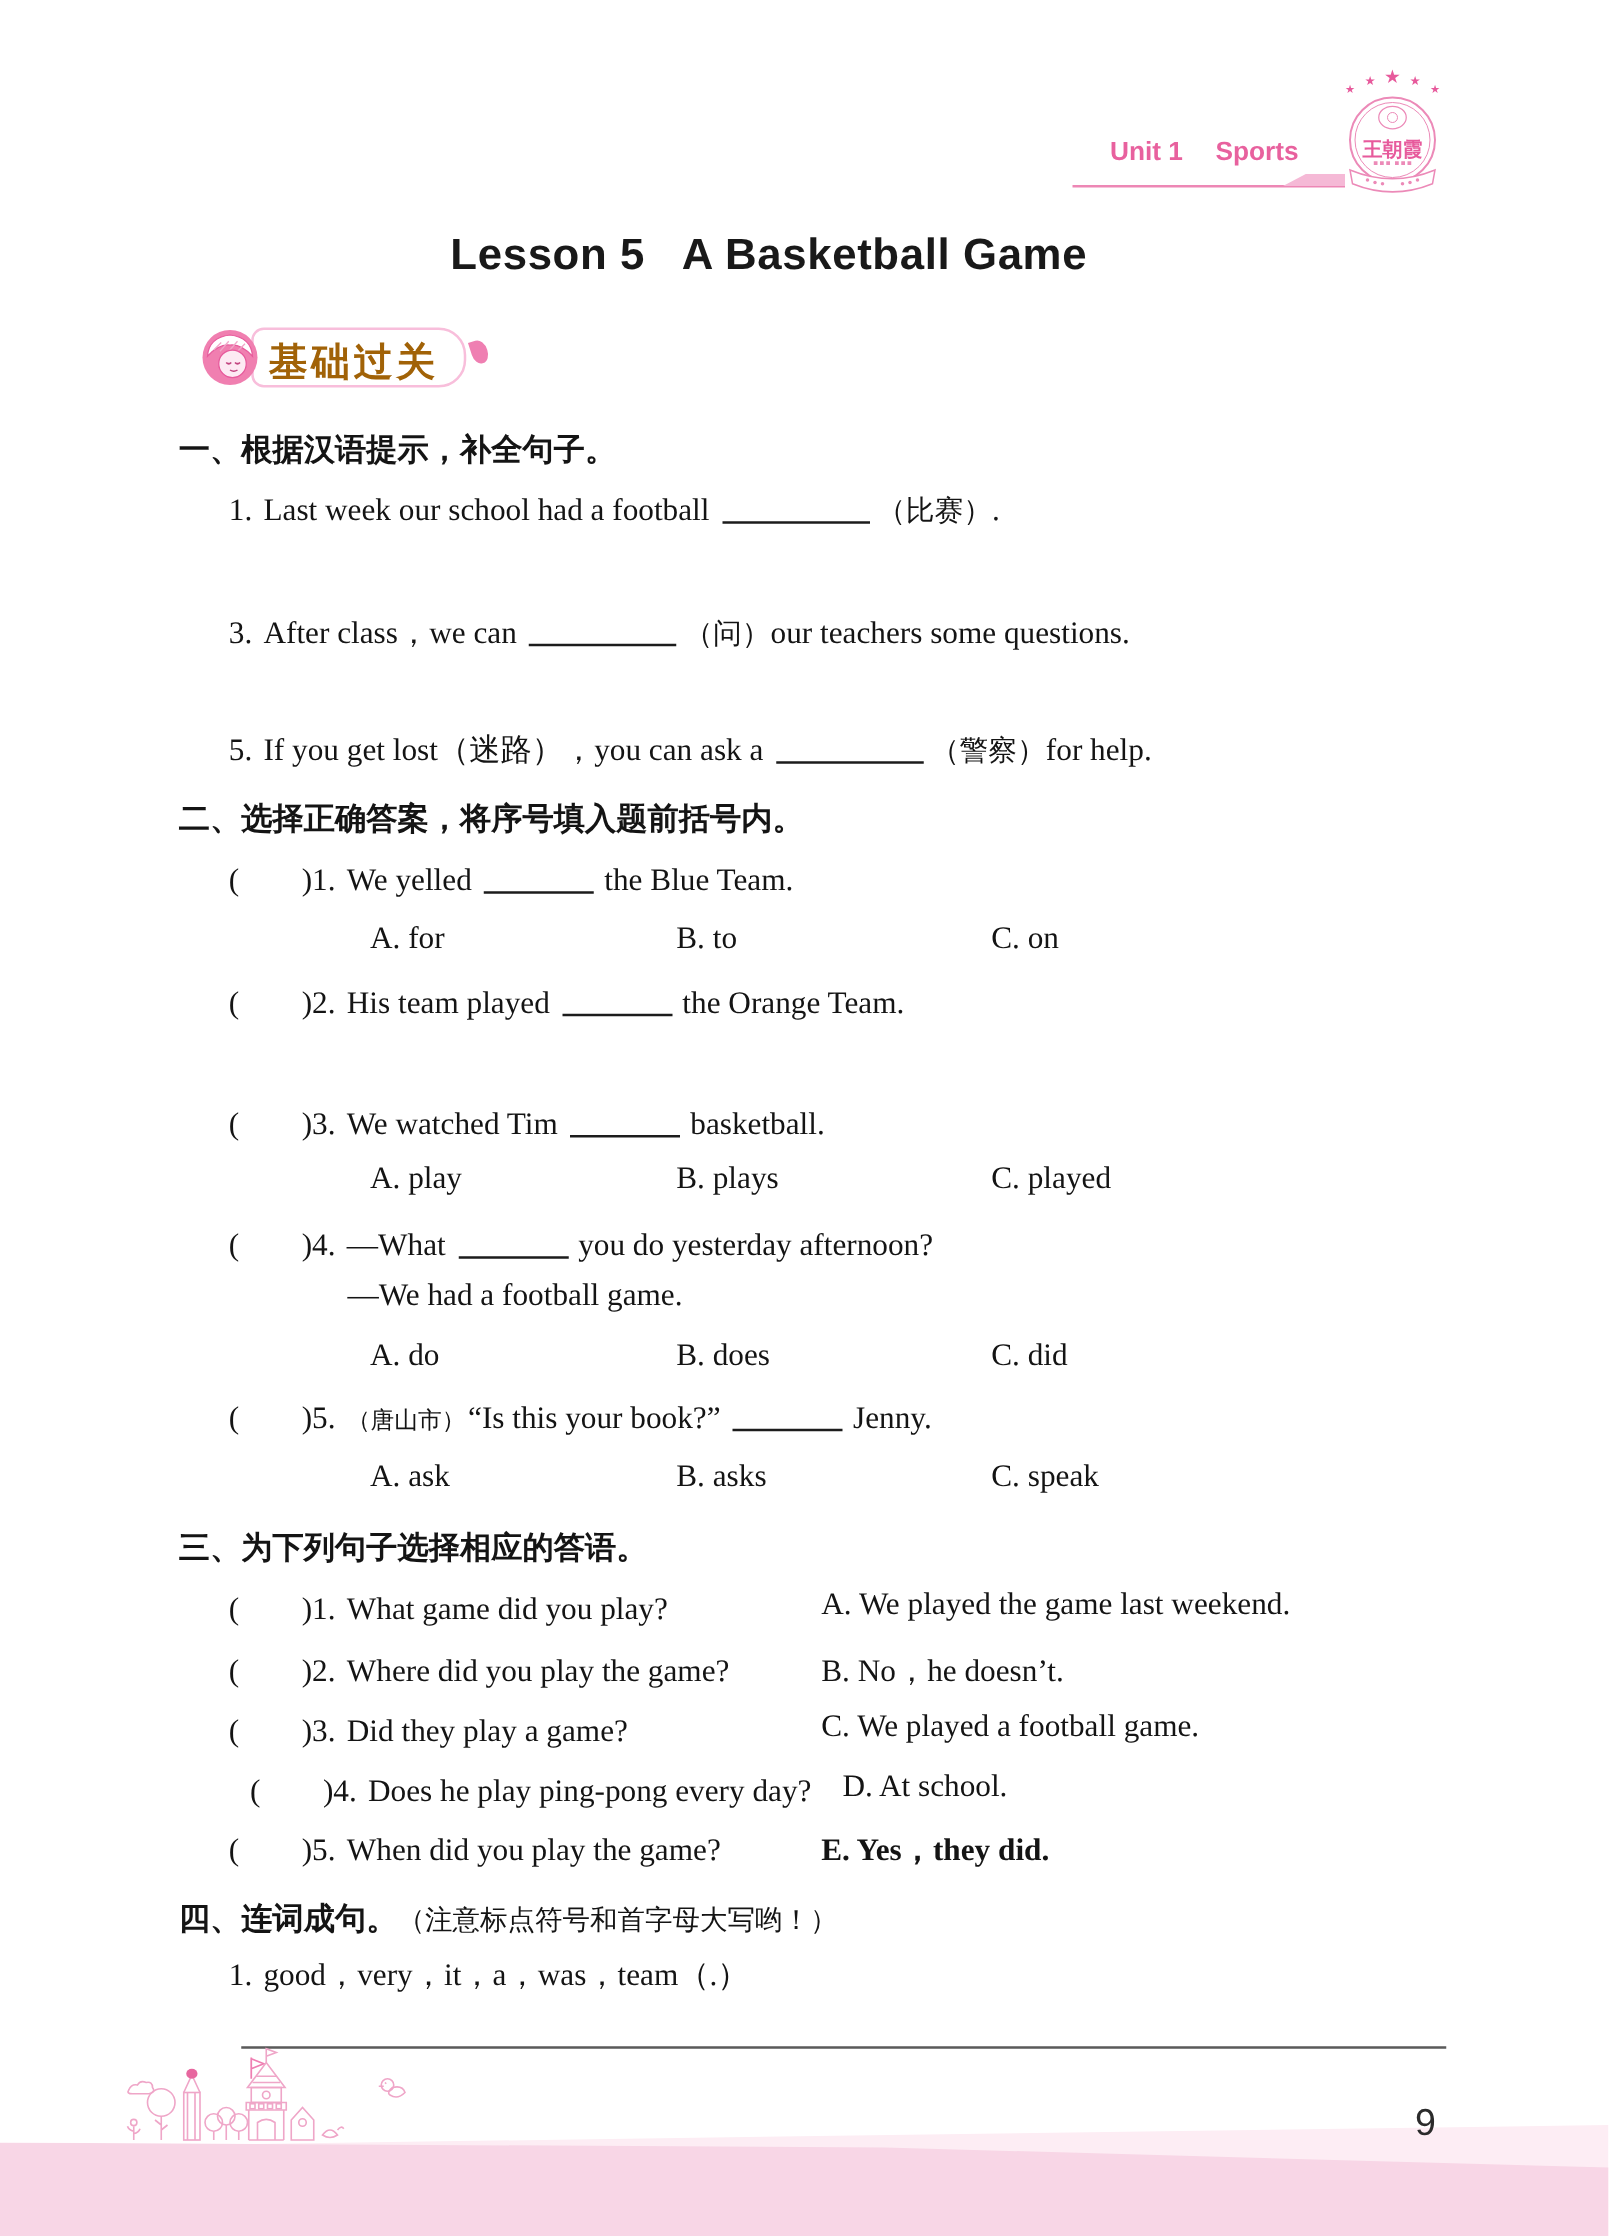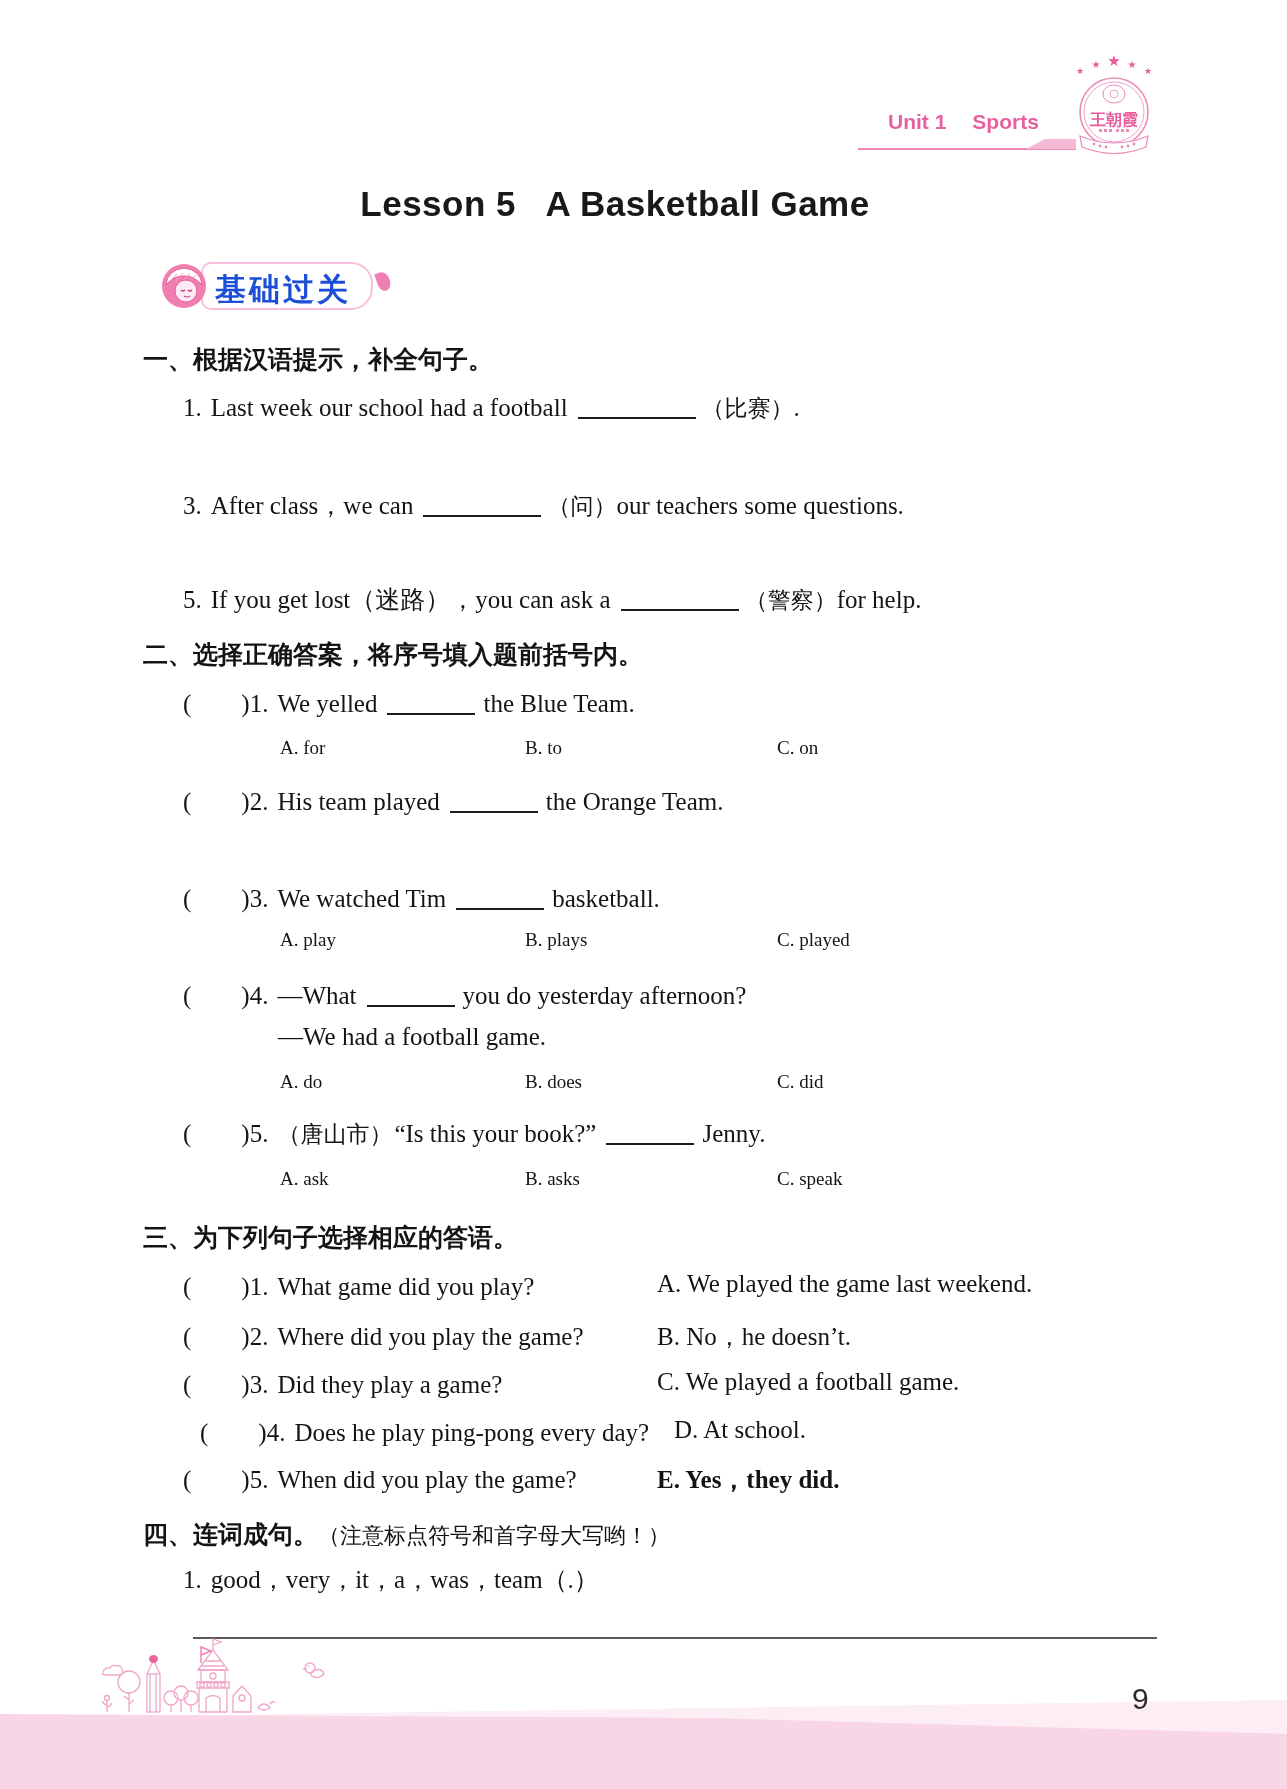--- a/index.html
+++ b/index.html
@@ -18,36 +18,36 @@
   
   .title{position:absolute;left:0;top:184px;width:1230px;text-align:center;
          font-family:"Liberation Sans",sans-serif;font-weight:600;font-size:35px;color:#191919;
          letter-spacing:.5px;white-space:pre;}
 
   
   .badge-bubble{position:absolute;left:201px;top:262px;width:168px;height:44px;
                 border:2px solid #f8bedb;border-radius:10px 22px 22px 10px;}
   .badge-girl{position:absolute;left:161px;top:263px;width:46px;height:46px;}
   .badge-text{position:absolute;left:215px;top:269px;font-family:"Liberation Sans",sans-serif;
-              font-weight:bold;font-size:31px;color:#1d4ed8;letter-spacing:3px;white-space:nowrap;}
+              font-weight:bold;font-size:31px;color:#a16207;letter-spacing:3px;white-space:nowrap;}
   .badge-tail{position:absolute;left:377px;top:272px;width:13px;height:19px;background:#ef7fb2;
               border-radius:0 100% 90% 90%;transform:rotate(-18deg);}
 
   
   .line{position:absolute;font-size:25px;white-space:nowrap;}
   .hnum{font-family:"Liberation Sans",sans-serif;font-weight:bold;}
   .hd{font-family:"Liberation Sans",sans-serif;font-weight:bold;}
   .note{font-size:22px;font-weight:normal;font-family:"Liberation Serif",serif;}
   .num{margin-right:9px;}
   .blank{display:inline-block;border-bottom:2px solid #1c1c1c;height:24px;transform:translateY(3px);}
   .b115{width:118px;margin:0 6px 0 10px;}
   .b85{width:88px;margin:0 8px 0 10px;}
   .hint{font-size:23px;}
-  .citytag{font-size:23px;margin-right:2px;}
-  .opts{position:absolute;left:280px;right:0;height:32px;font-size:19px;}
+  .citytag{font-size:19px;margin-right:2px;}
+  .opts{position:absolute;left:296px;right:0;height:32px;font-size:25px;}
   .opts .oA{position:absolute;left:0;}
   .opts .oB{position:absolute;left:245px;}
   .opts .oC{position:absolute;left:497px;}
   .answer{position:absolute;left:657px;top:0;}
   .q3row{height:32px;right:0;}
 
   
   .ans-line{position:absolute;left:193px;top:1637px;width:964px;height:0;border-top:2px solid #5a5a5a;}
   .flag-doodle{position:absolute;left:197px;top:1644px;}
   .band-light{position:absolute;left:0;top:1694px;width:1287px;height:95px;background:#fdedf4;

